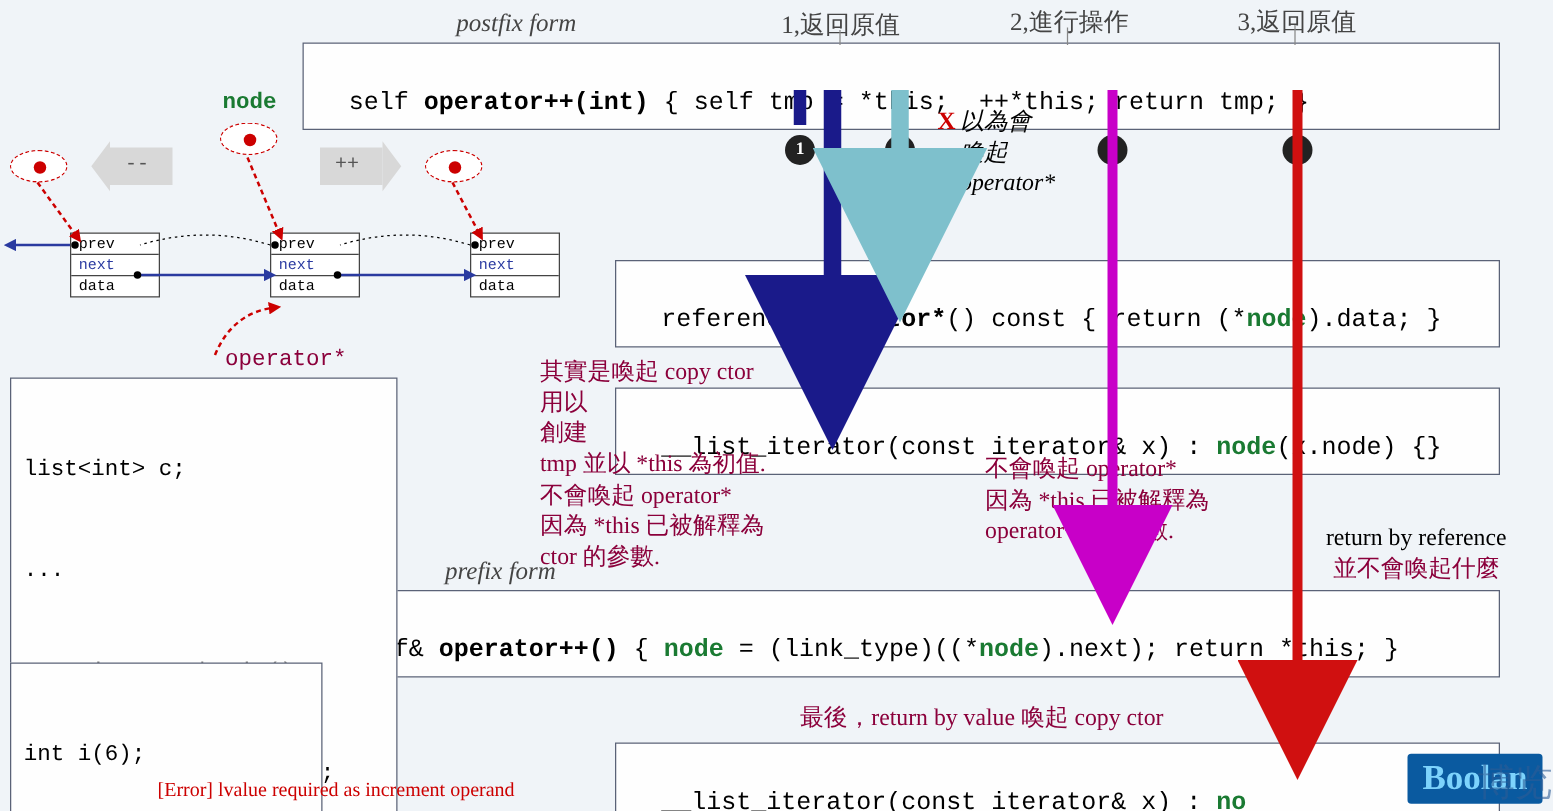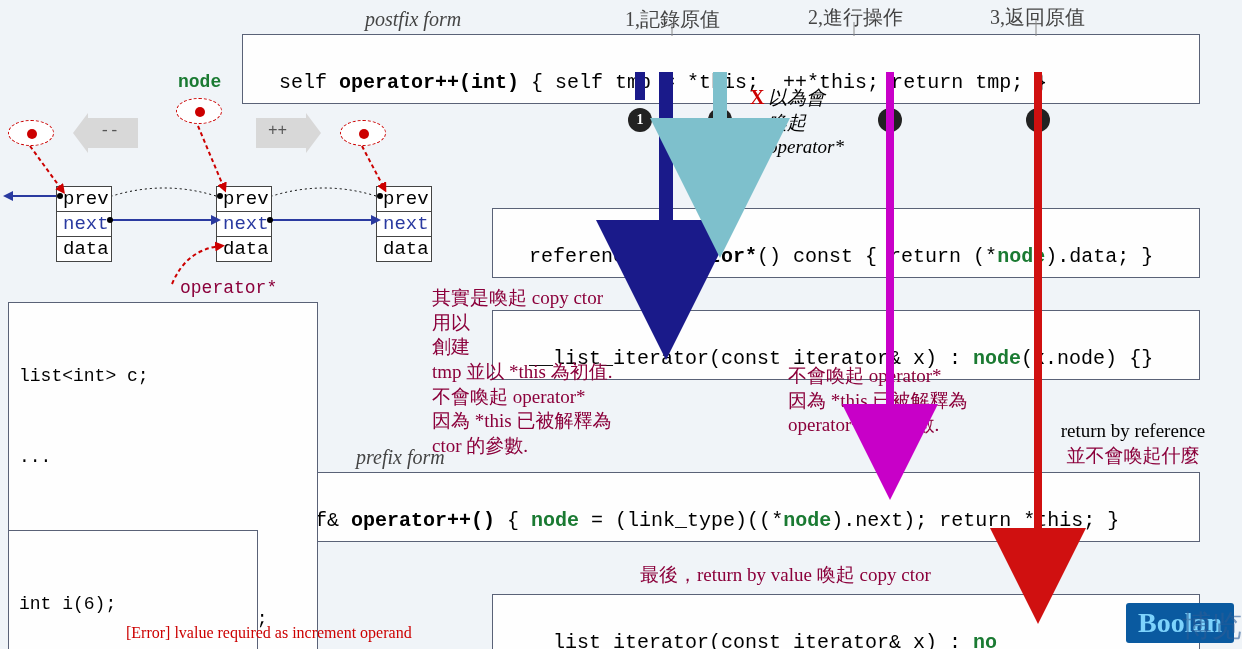--- a/index.html
+++ b/index.html
@@ -59,25 +59,25 @@
     background: #0a5aa0;
     color: #7dd3fc;
     font-size: 28px;
     font-weight: bold;
     padding: 4px 12px;
     border-radius: 3px;
   }
   svg.overlay { position: absolute; left: 0; top: 0; pointer-events: none; }
   .nodebox {
     position: absolute;
-    width: 56px;
+    width: 72px;
     border: 1px solid #444;
     background: #fff;
     font-family: "Courier New", monospace;
-    font-size: 19px;
+    font-size: 12px;
   }
   .nodebox div { border-bottom: 1px solid #444; padding: 1px 6px; }
   .nodebox div:last-child { border-bottom: none; }
   .cloud {
     position: absolute;
     width: 46px; height: 26px;
     background: #fff;
     border: 1px dashed #c00;
     border-radius: 50%;
   }
@@ -104,21 +104,21 @@
     position: absolute;
     font-family: "Courier New", monospace;
     font-size: 16px;
     color: #555;
   }
 </style>
 </head>
 <body>
 
 <span class="lbl italic" style="left:365px; top:8px;">postfix form</span>
-<span class="lbl" style="left:625px; top:6px;">1,記錄原值</span>
+<span class="lbl" style="left:625px; top:6px;">1,返回原值</span>
 <span class="lbl" style="left:808px; top:4px;">2,進行操作</span>
 <span class="lbl" style="left:990px; top:4px;">3,返回原值</span>
 
 <div class="codebox" style="left:242px; top:34px; width:958px;">
   <span>self </span><b>operator++(int)</b><span> { self tmp = *this;  ++*this; return tmp; }</span>
 </div>
 
 <div class="circle" style="left:628px; top:108px;">1</div>
 <div class="circle" style="left:708px; top:108px;">1</div>
 <div class="circle" style="left:878px; top:108px;">2</div>

